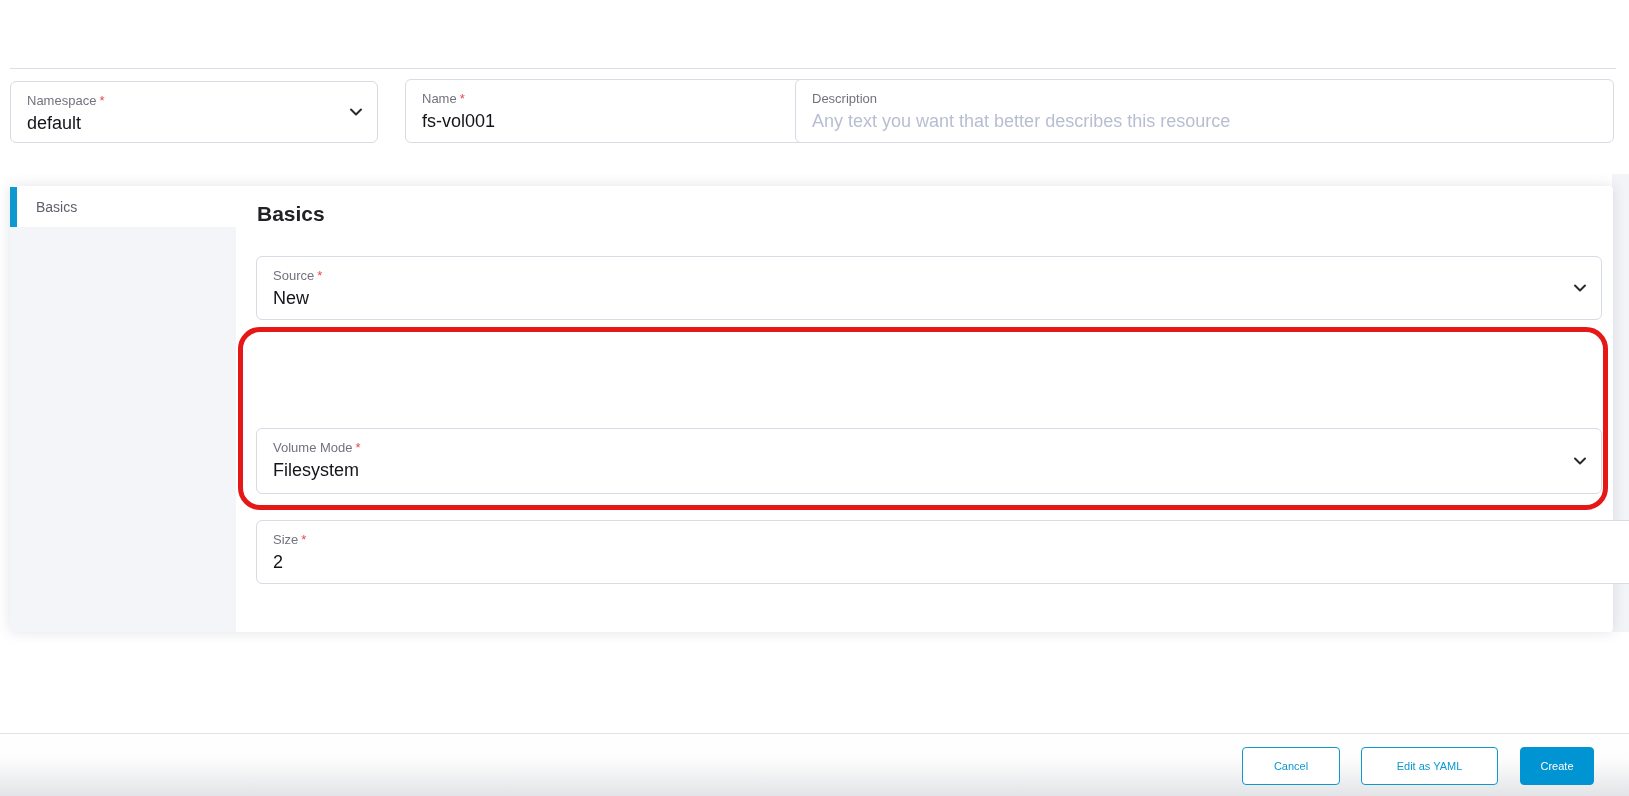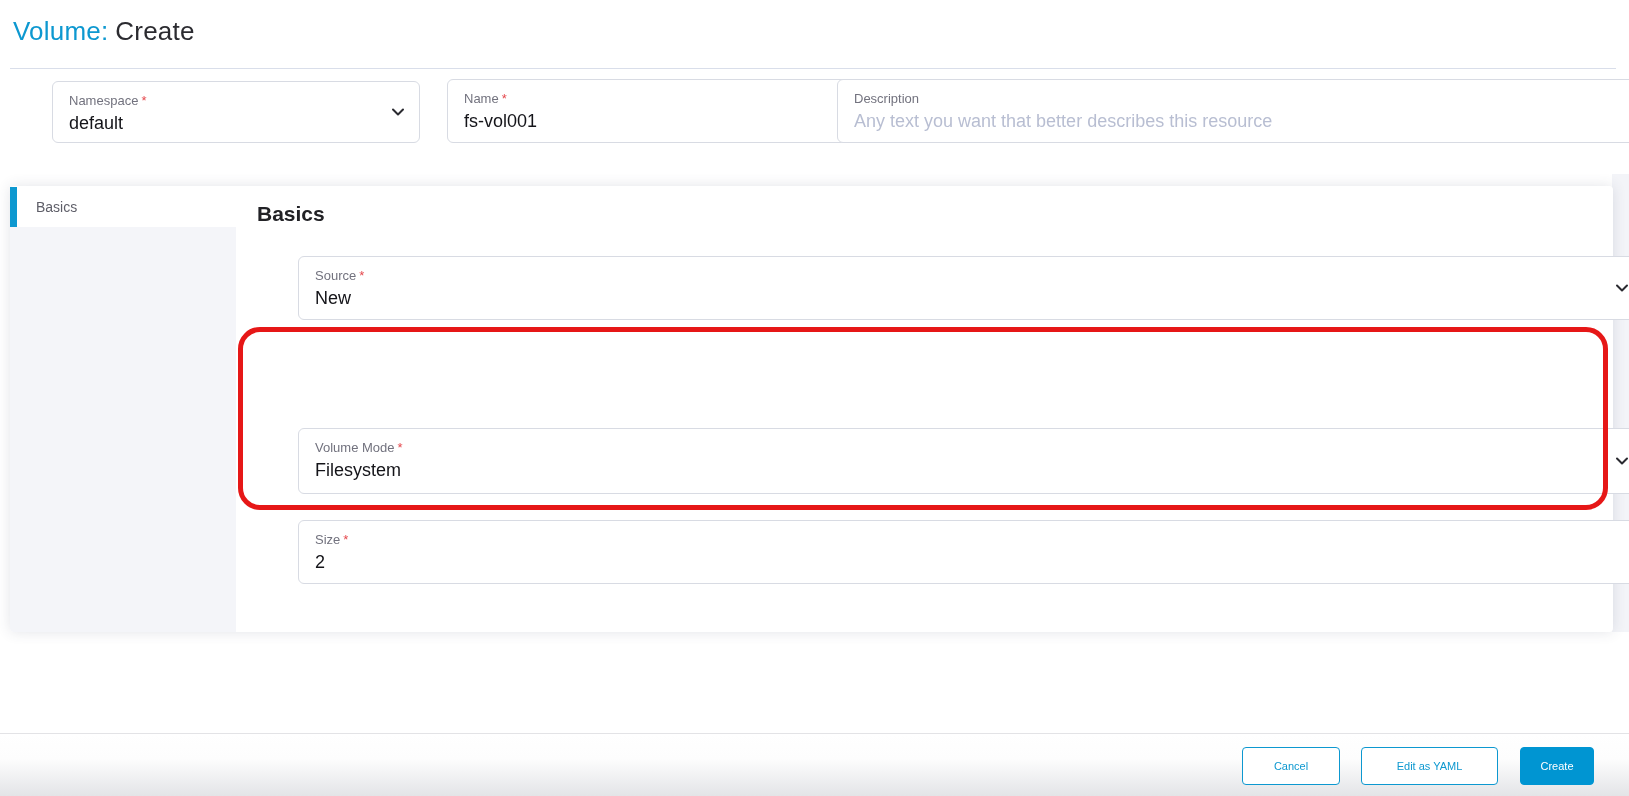--- a/index.html
+++ b/index.html
@@ -28,21 +28,20 @@
     background:#d9deea;
   }
 
   
   .fbox {
     position:absolute;
     background:#fff;
     border:1px solid #d8dbe3;
     border-radius:6px;
     padding:11px 16px 0 16px;
-    margin-left:42px;
   }
   .fbox .flabel {
     font-size:13px; color:#72727e; line-height:16px; display:block;
   }
   .fbox .req { color:#e5484d; margin-left:3px; font-size:13px; }
   .fbox .fvalue {
     display:block; margin-top:5px; font-size:18px; color:#141419; line-height:19px;
   }
   .fbox input.fvalue {
     border:none; outline:none; width:92%; background:transparent;
@@ -126,23 +125,20 @@
   }
   #btn-cancel    { left:1242px; width:98px; }
   #btn-edit-yaml { left:1361px; width:137px; }
   #btn-create    { left:1520px; width:74px; }
 </style>
 </head>
 <body>
 
 <div id="app">
 
-  <h1 class="page-title">
-    <span class="t-prefix">Volume:</span><span class="t-suffix">Create</span>
-  </h1>
   <div class="top-divider"></div>
 
   <div class="fbox" id="field-namespace">
     <span class="flabel"><span>Namespace</span><span class="req">*</span></span>
     <span class="fvalue">default</span>
     <svg class="chevron" viewBox="0 0 16 16" fill="none" stroke="#2a2a30" stroke-width="2" stroke-linecap="round" stroke-linejoin="round">
         <polyline points="3,5.5 8,10.5 13,5.5"></polyline>
       </svg>
   </div>
 

